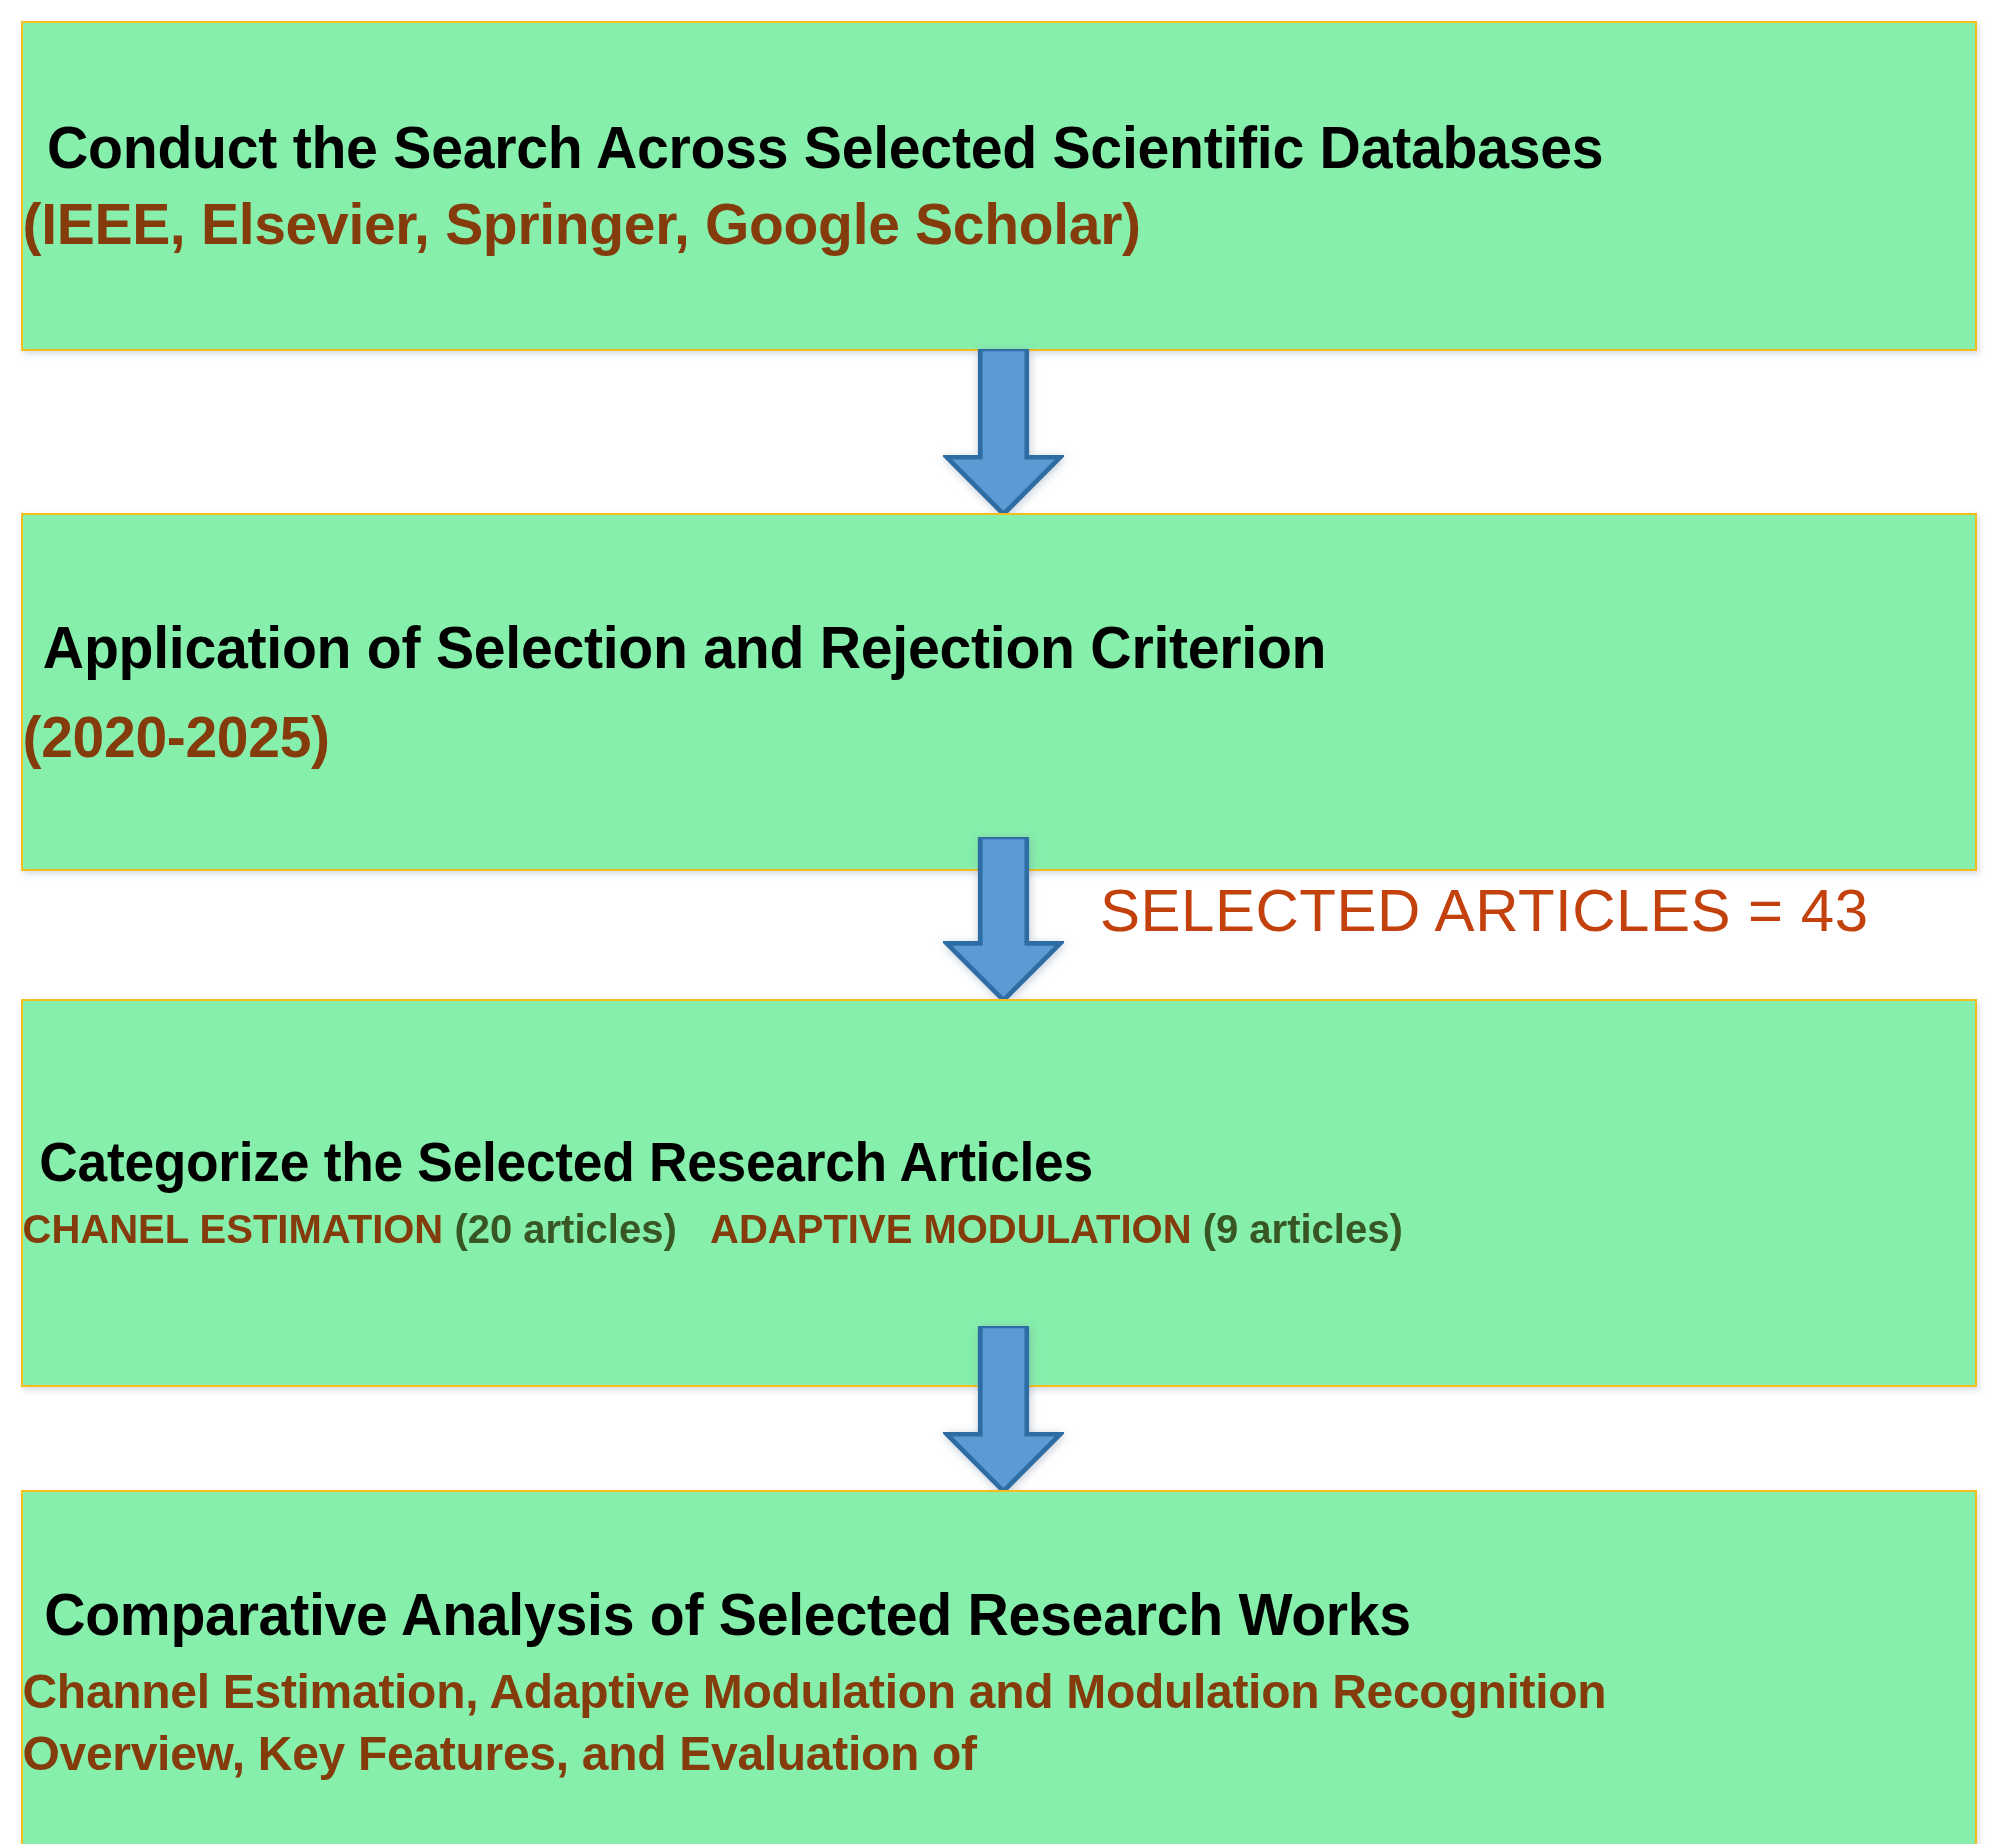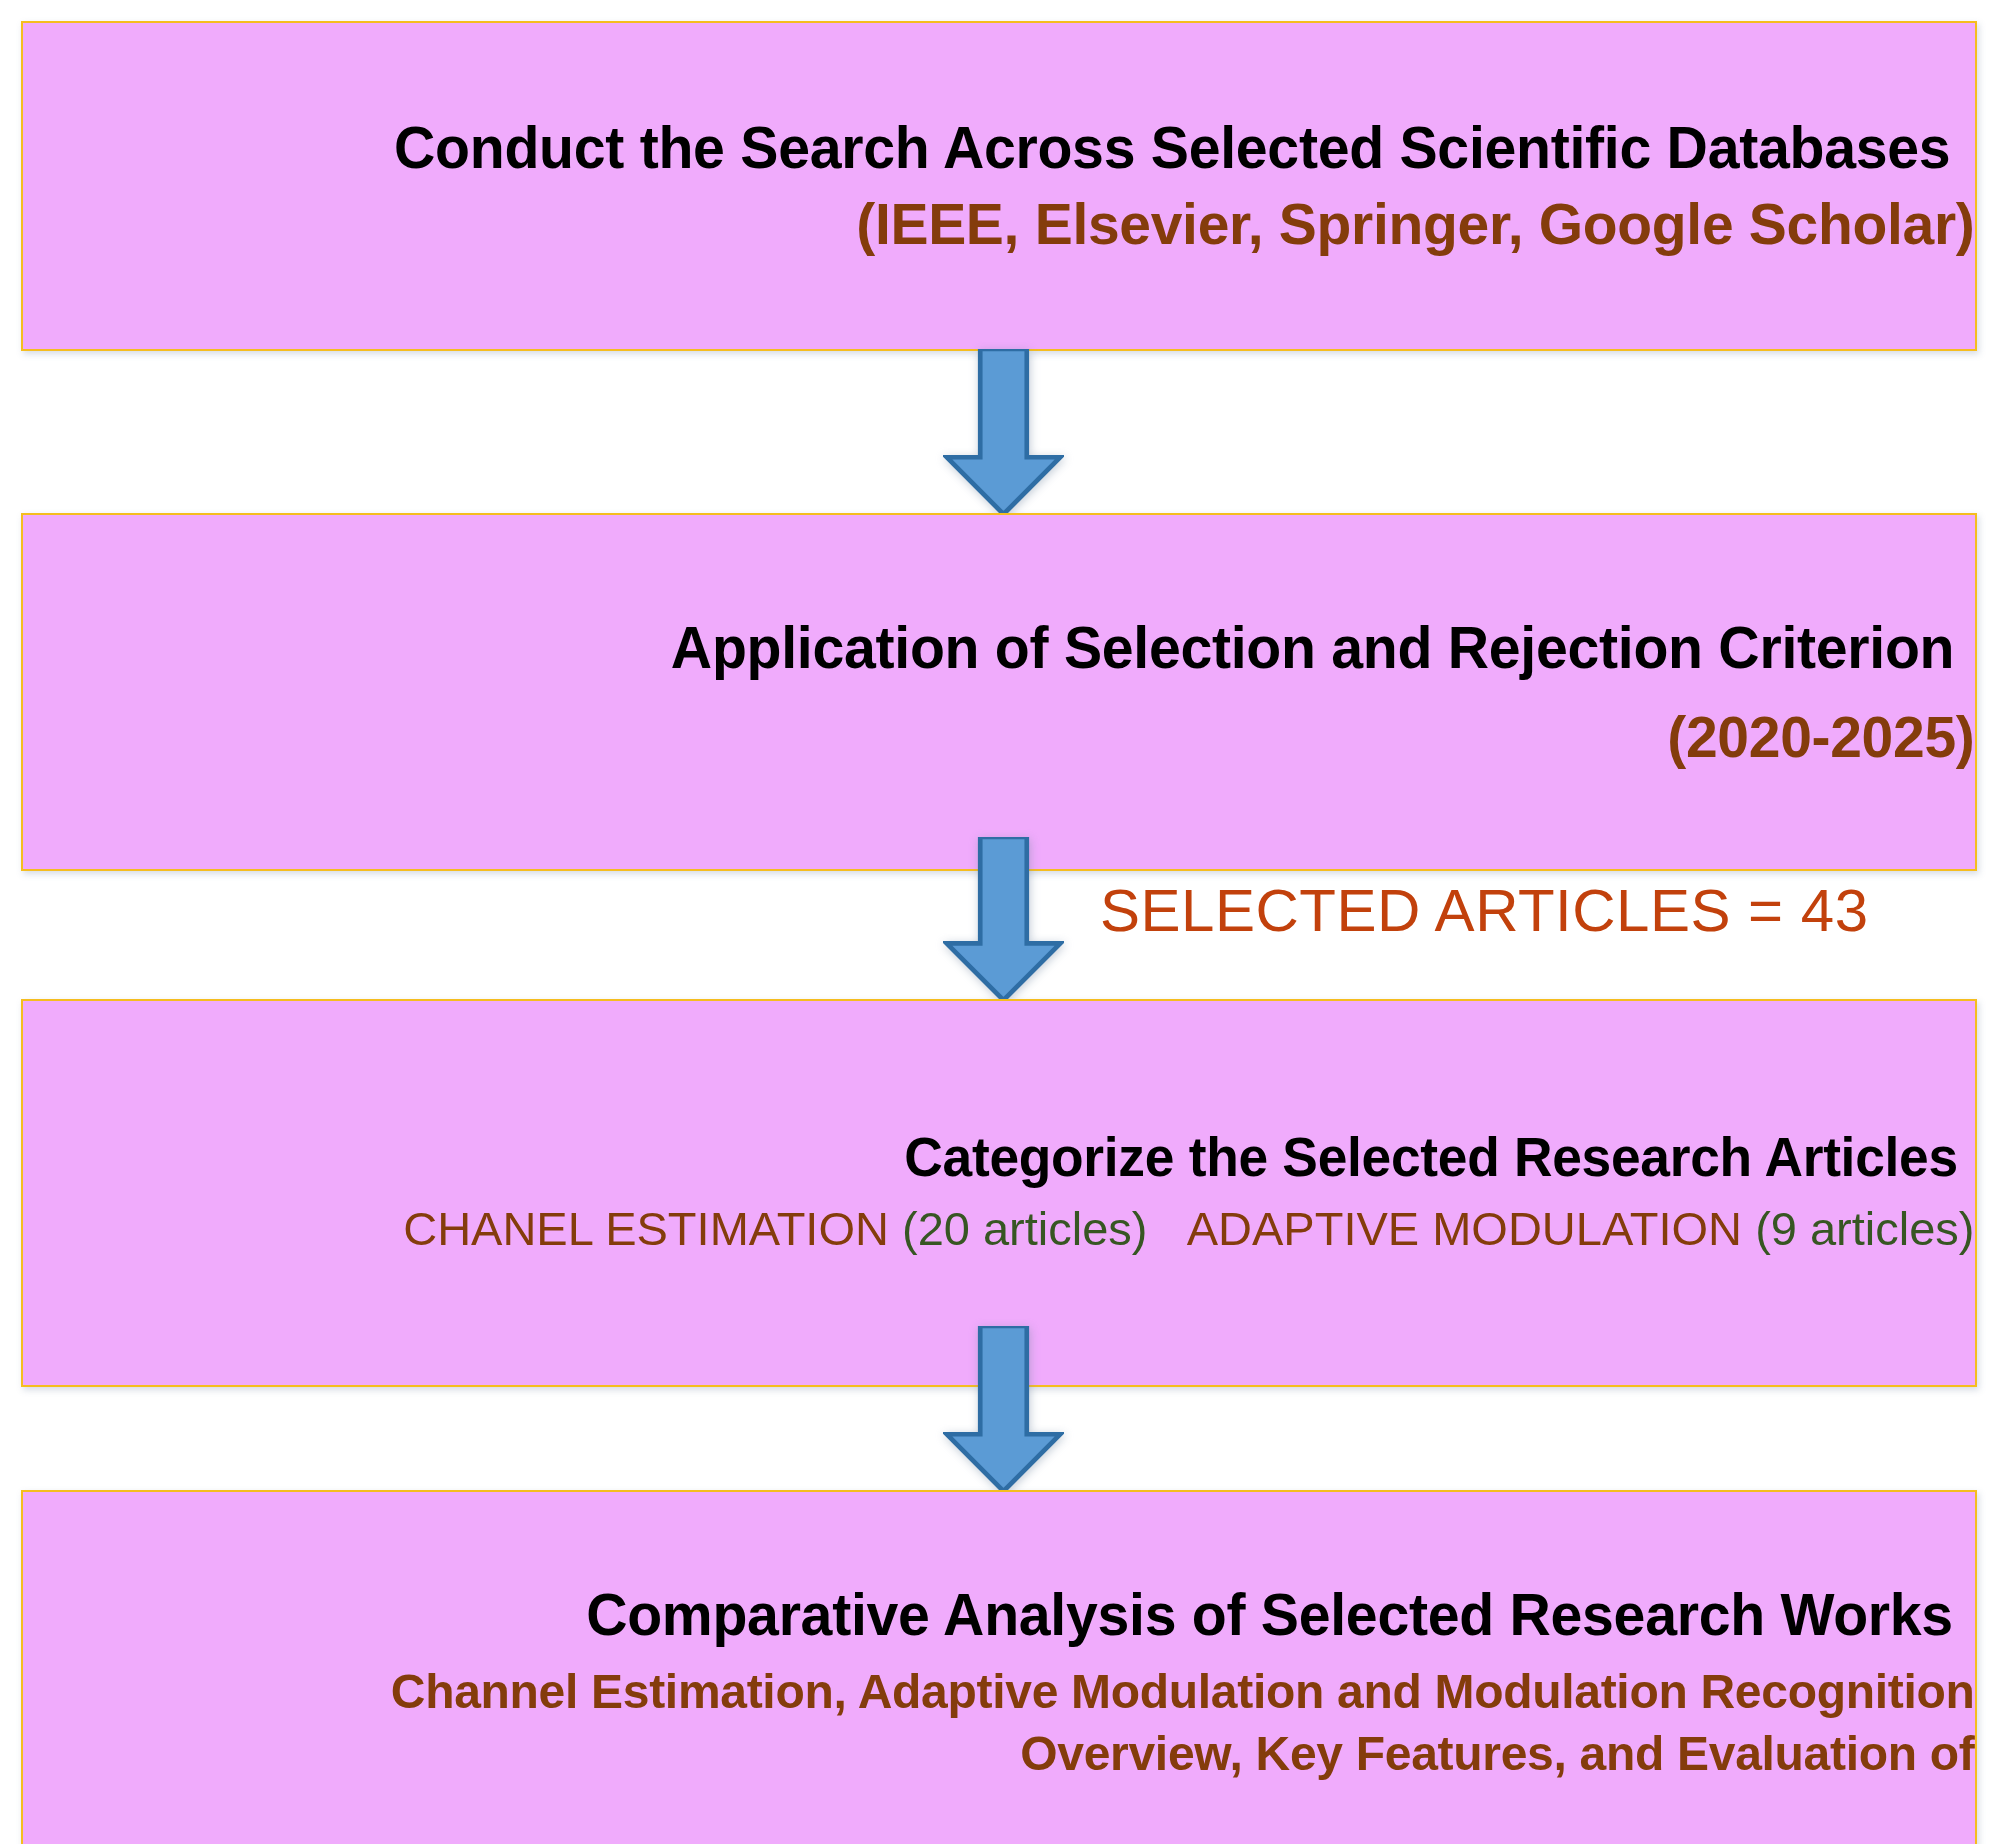--- a/index.html
+++ b/index.html
@@ -17,25 +17,25 @@
 
   .canvas {
     position: absolute;
     inset: 0;
   }
 
   
   .flow-box {
     position: absolute;
     box-sizing: border-box;
-    background: #f0abfc;
+    background: #86efac;
     border: 2.8px solid #f5bd1f;
     display: flex;
     flex-direction: column;
-    align-items: flex-end;
+    align-items: flex-start;
     justify-content: center;
     text-align: center;
     box-shadow: 1.9px 2.8px 6.5px rgba(120,140,165,0.30);
   }
 
   .box-1 { left: 20.5px;  top: 20.5px;   width: 1956px; height: 330px; }
   .box-2 { left: 20.5px;  top: 513px;  width: 1956px; height: 358px; }
   .box-3 { left: 20.5px;  top: 999px; width: 1956px; height: 388px; }
   .box-4 { left: 20.5px;  top: 1490px; width: 1956px; height: 387px; }
 
@@ -64,22 +64,22 @@
   .box-1 .title-line { font-size: 59px; margin-bottom: 9.3px; }
   .box-1 .sub-line   { font-size: 57px; }
 
   
   .box-2 .title-line { font-size: 59px; margin-bottom: 13px; }
   .box-2 .sub-line   { font-size: 57px; margin-top: 8px; }
 
   
   .box-3 .title-line { font-size: 55px; margin-bottom: 9.3px; }
   .cat-line {
-    font-weight: normal;
-    font-size: 47px;
+    font-weight: bold;
+    font-size: 40px;
     line-height: 1.28;
     color: #843C0C;
     white-space: nowrap;
   }
   .cat-line .count { color: #375623; }
 
   
   .box-4 .title-line { font-size: 59px; margin-bottom: 11.2px; }
   .box-4 .sub-line   { font-size: 48px; line-height: 1.30; }
 

